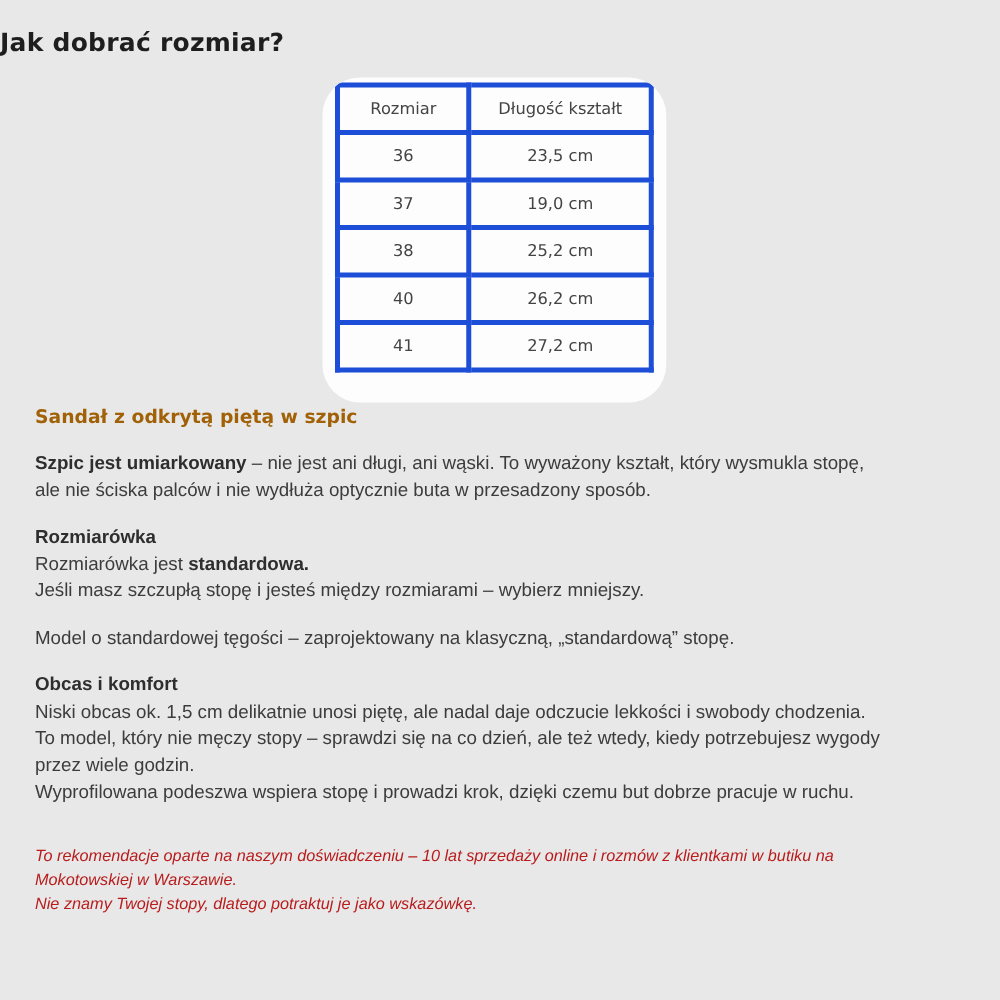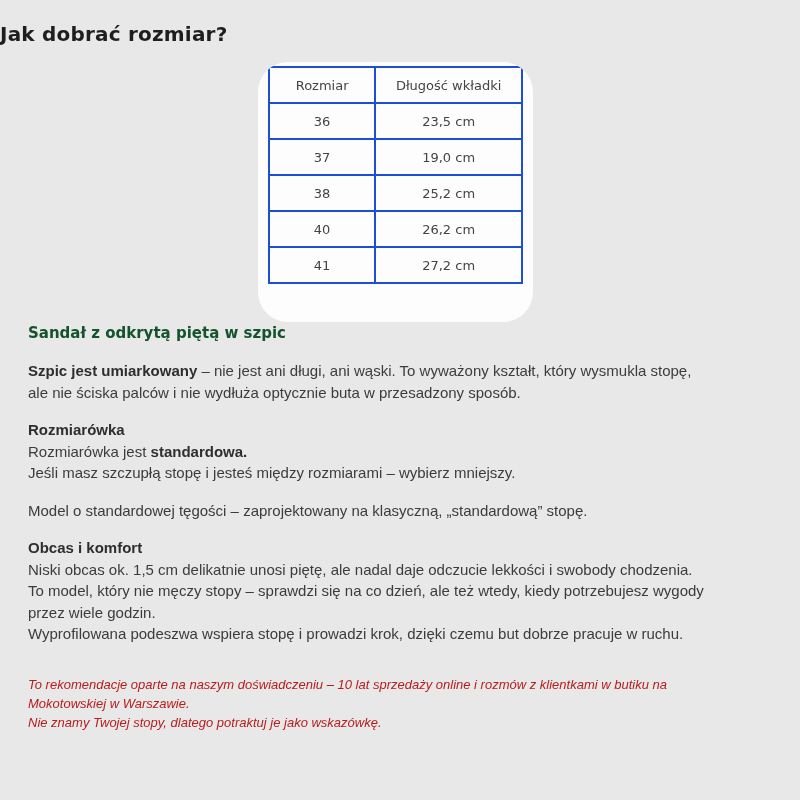--- a/index.html
+++ b/index.html
@@ -41,40 +41,40 @@
   .size-table {
     margin: 4px 10px 0 10px;
     width: 255px;
     border-collapse: collapse;
     table-layout: fixed;
     font-family: "DejaVu Sans", sans-serif;
     font-size: 13px;
     color: #444444;
   }
   .size-table th, .size-table td {
-    border: 2px solid #1d4ed8;
+    border: 4px solid #1d4ed8;
     height: 34px;
     text-align: center;
     vertical-align: middle;
     font-weight: normal;
     padding: 0;
   }
   .size-table col.c1 { width: 42%; }
   .size-table col.c2 { width: 58%; }
   .content {
     width: 744px;
     margin: 0 28px;
   }
   .desc-heading {
     margin: 0;
     font-family: "DejaVu Sans", sans-serif;
     font-size: 15px;
     line-height: 22px;
     font-weight: normal;
-    color: #14532d;
+    color: #a16207;
     white-space: pre-line;
   }
   .desc-para {
     margin: 16px 0 0 0;
     font-size: 15px;
     line-height: 21.5px;
     color: #3c3c3c;
     white-space: pre-line;
   }
   .desc-para strong { color: #2e2e2e; }
@@ -98,21 +98,21 @@
 
   <div class="size-card">
     <table class="size-table">
       <colgroup>
           <col class="c1">
           <col class="c2">
         </colgroup>
       <thead>
         <tr>
           <th>Rozmiar</th>
-          <th>Długość wkładki</th>
+          <th>Długość kształt</th>
         </tr>
       </thead>
       <tbody>
           <tr>
             <td>36</td>
             <td>23,5 cm</td>
           </tr>
           <tr>
             <td>37</td>
             <td>19,0 cm</td>

